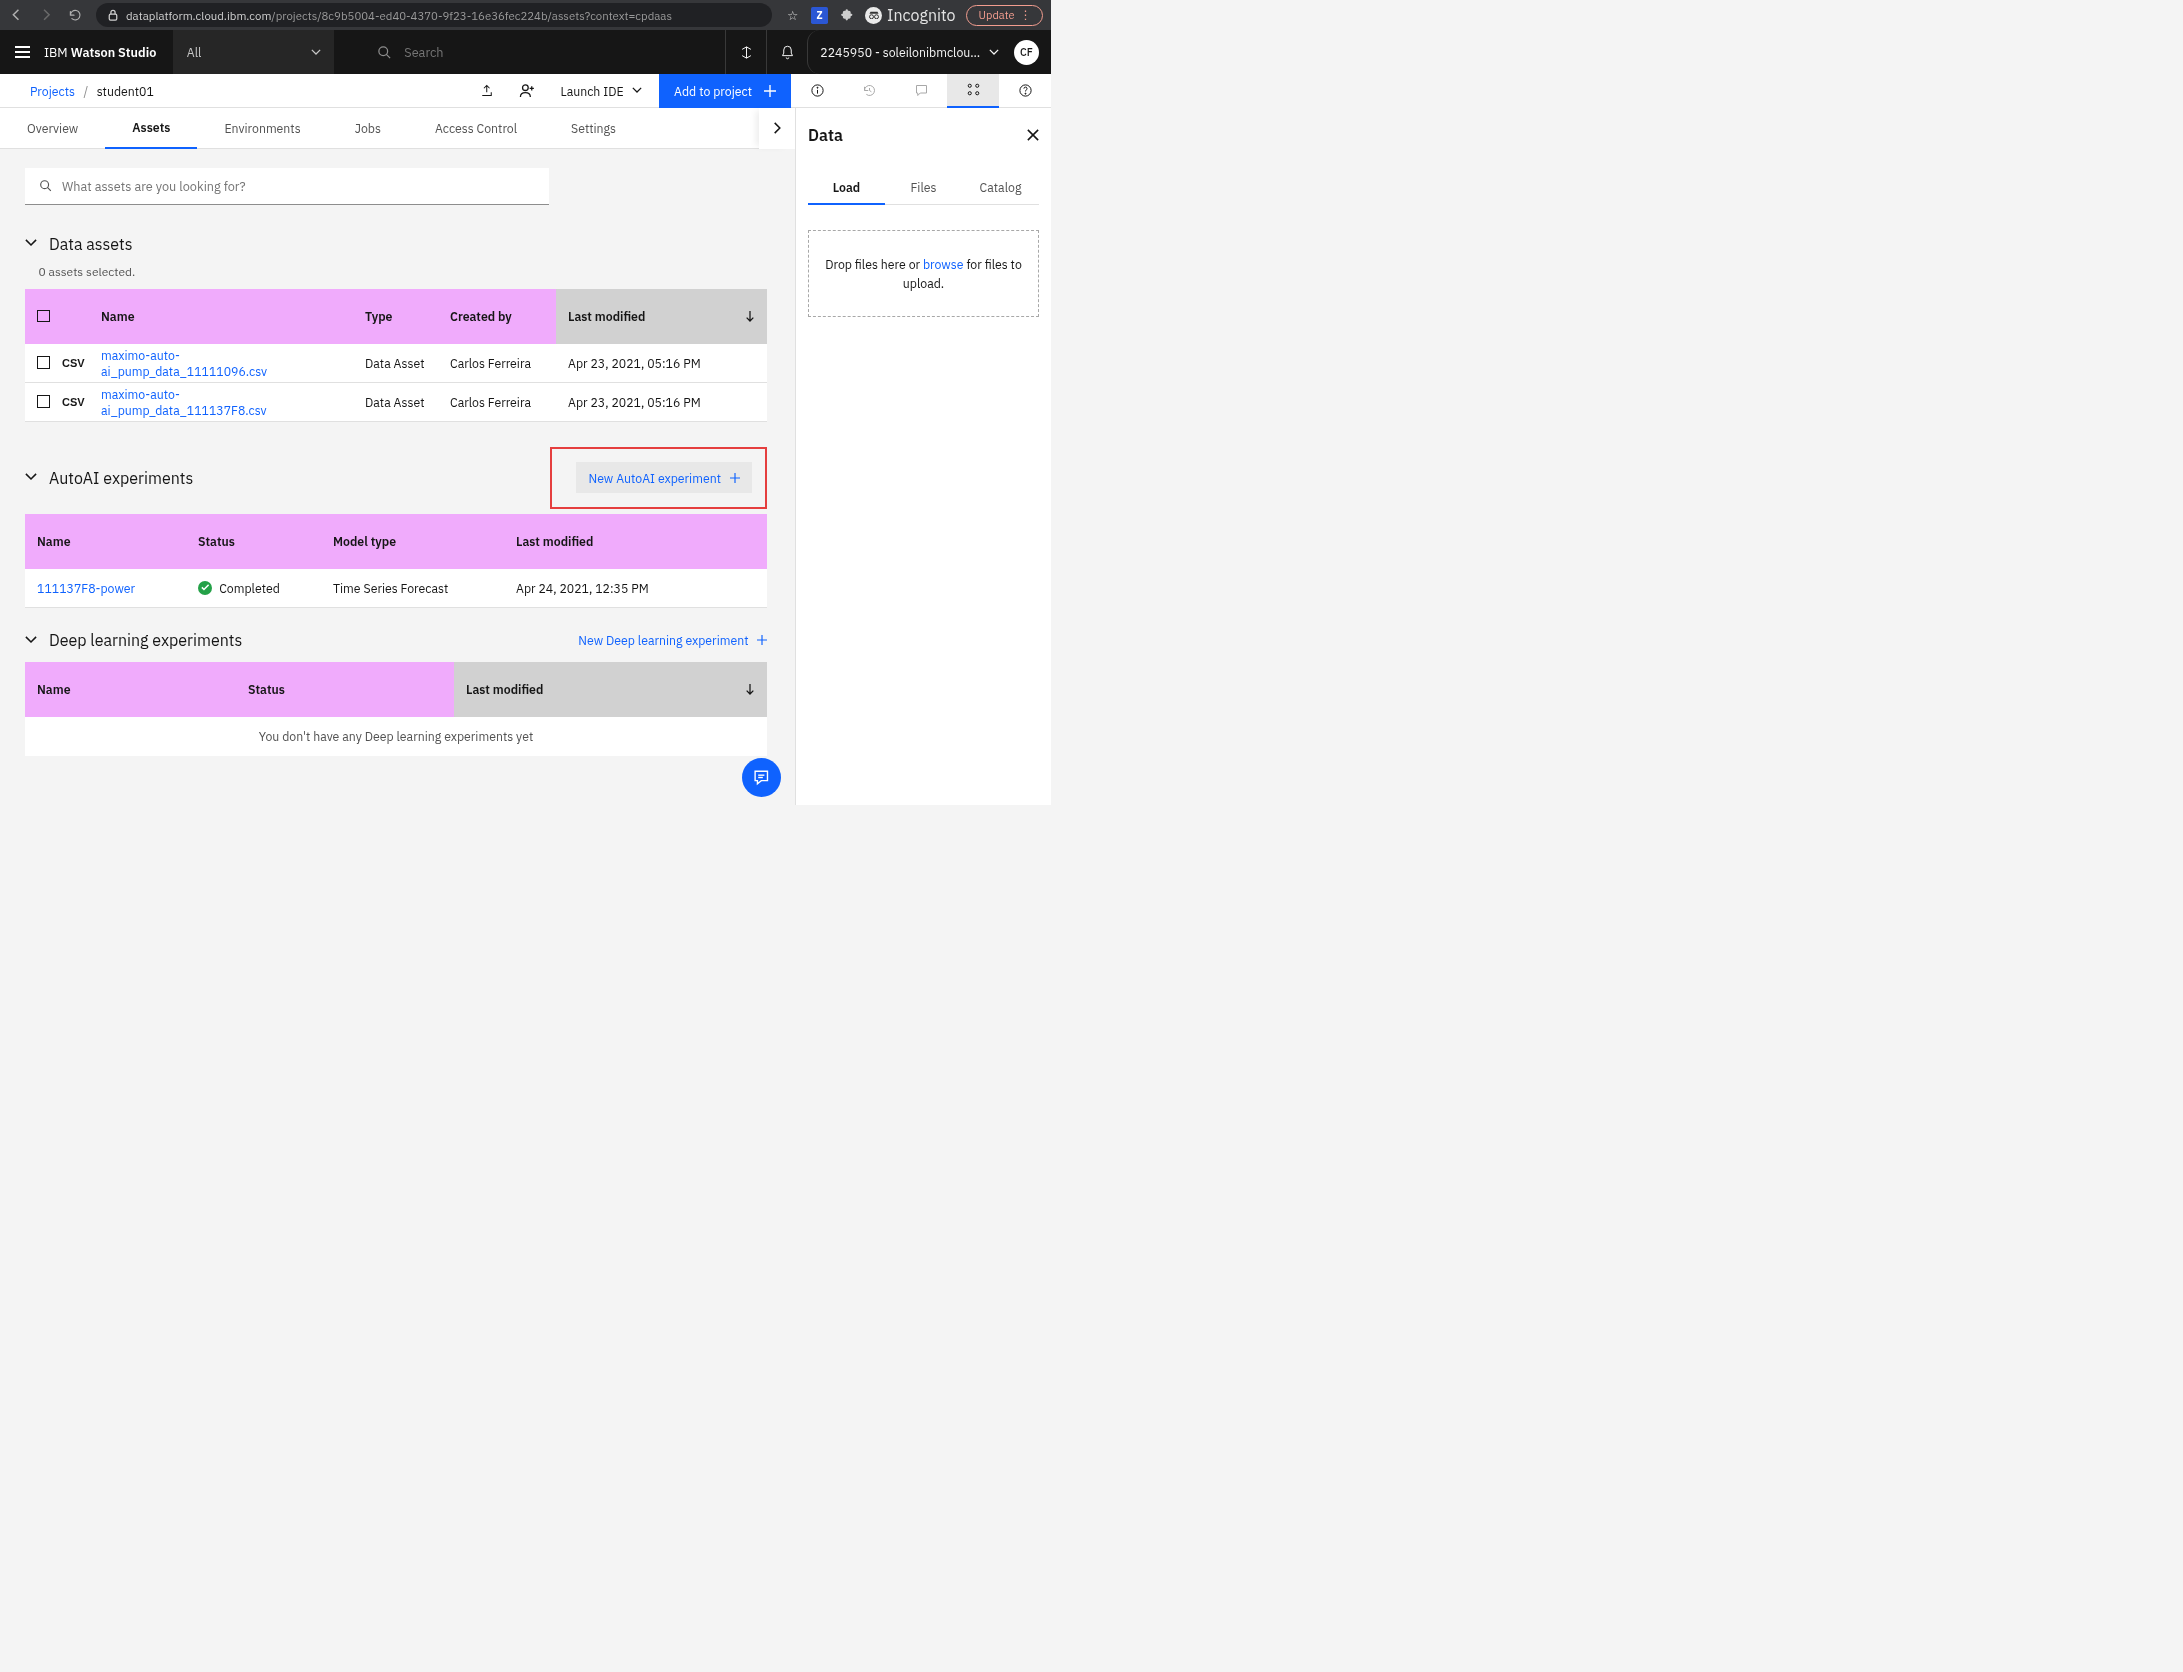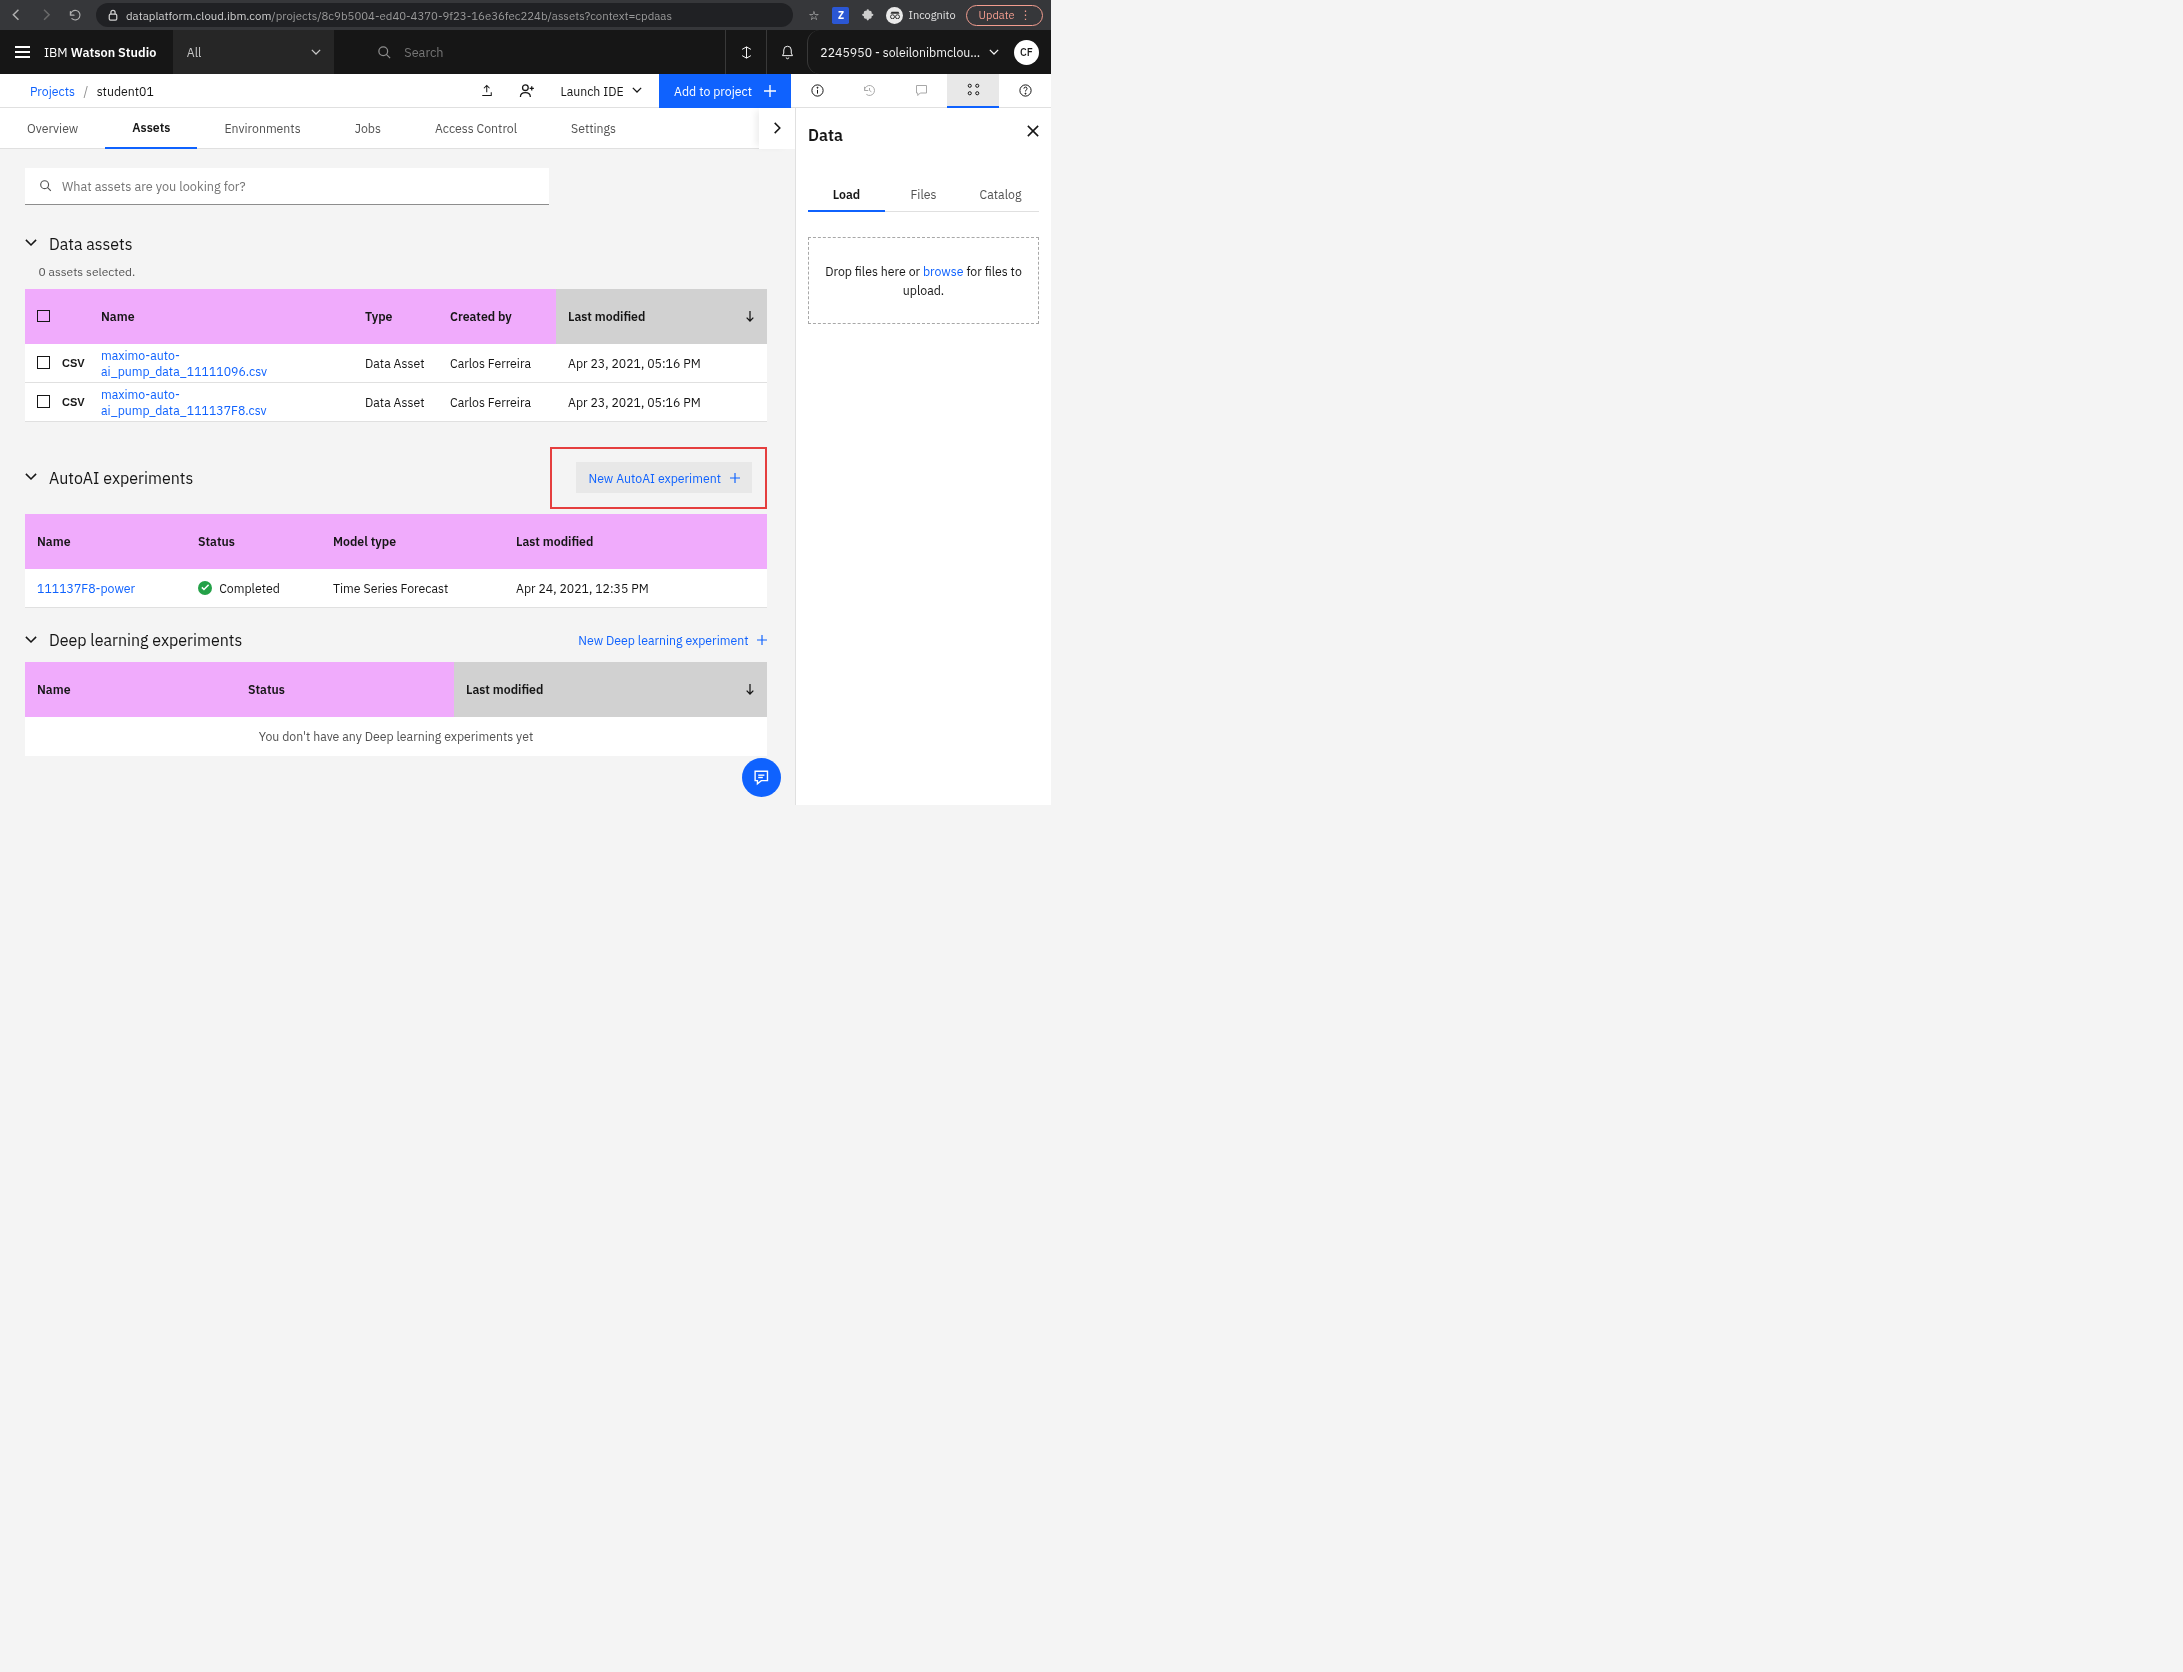--- a/index.html
+++ b/index.html
@@ -7,21 +7,21 @@
 
 
 .chrome-bar { height:30px; background:#36373a; display:flex; align-items:center; padding:0 8.5px; gap:12px; }
 .nav-btn { width:17px; height:17px; display:flex; align-items:center; justify-content:center; cursor:pointer; color:#b0b0b0; }
 .nav-btn.dim { color:#6a6a6a; }
 .addr { flex:1; height:24px; background:#202124; border-radius:12px; display:flex; align-items:center; padding:0 12px; gap:8.5px; color:#d0d0d0; font-size:11.4px; }
 .addr .rest { color:#9a9a9a; }
 .chrome-icons { display:flex; align-items:center; gap:10px; }
 .chrome-ico { width:17px; height:17px; display:flex; align-items:center; justify-content:center; color:#cdcdcd; font-size:12.7px; }
 .z-badge { width:17px; height:17px; background:#2b57d4; color:#fff; font-weight:700; font-size:10px; display:flex; align-items:center; justify-content:center; border-radius:1.7px;}
-.incog { display:flex; align-items:center; gap:5px; color:#e3e3e3; font-size:11px; }
+.incog { display:flex; align-items:center; gap:5px; color:#e3e3e3; font-size:16px; }
 .incog-ico { width:17px; height:17px; background:#eaeaea; border-radius:50%; display:flex; align-items:center; justify-content:center; color:#333; font-size:9.3px;}
 .update-pill { border:0.8px solid #f29d8f; color:#f29d8f; border-radius:12px; padding:2.5px 10px 2.5px 12px; font-size:11px; display:flex; align-items:center; gap:5px;}
 .update-pill .dots { font-size:12px; line-height:1; }
 
 
 .app-header { height:44px; background:#161616; display:flex; align-items:center; }
 .menu-btn { width:44px; height:44px; display:flex; align-items:center; justify-content:center; color:#fff; }
 .hamburger { width:15px; height:12px; display:flex; flex-direction:column; justify-content:space-between; }
 .hamburger span { height:1.7px; background:#fff; }
 .brand { color:#fff; font-size:12.7px; padding:0 17px 0 0; white-space:nowrap;}
@@ -93,21 +93,21 @@
 .autoai-table .c2-lm   { flex:1; }
 .check-ico { width:14.4px; height:14.4px; border-radius:50%; background:#24a148; display:inline-flex; align-items:center; justify-content:center;}
 
 .dl-table .c3-name { width:211px; }
 .dl-table .c3-stat { width:218px; }
 .dl-table .c3-lm { flex:1; justify-content:space-between; }
 .dl-table .c3-lm.sorted { background:#d1d1d1; }
 .empty-row { height:39px; display:flex; align-items:center; justify-content:center; color:#525252; }
 
 
-.side-title { font-size:16px; font-weight:600; color:#161616; display:flex; justify-content:space-between; margin-bottom:32px;}
+.side-title { font-size:16px; font-weight:600; color:#161616; display:flex; justify-content:space-between; align-items:center; margin-bottom:25px;}
 .side-tabs { display:flex; border-bottom:0.8px solid #e0e0e0; margin-bottom:25px;}
 .stab { flex:1; text-align:center; padding:8.5px 0; font-size:12.3px; color:#525252; cursor:pointer;}
 .stab.active { color:#161616; font-weight:600; border-bottom:2.5px solid #0f62fe; margin-bottom:-0.8px;}
 .drop-zone { border:0.8px dashed #a8a8a8; padding:24px 13.5px; text-align:center; font-size:12.3px; color:#161616; line-height:1.5;}
 .drop-zone .link { cursor:pointer; }
 
 
 .fab { position:fixed; width:39px; height:39px; border-radius:50%; background:#0f62fe; display:flex; align-items:center; justify-content:center; left:742px; top:758px;}
 
 svg { display:block; }

